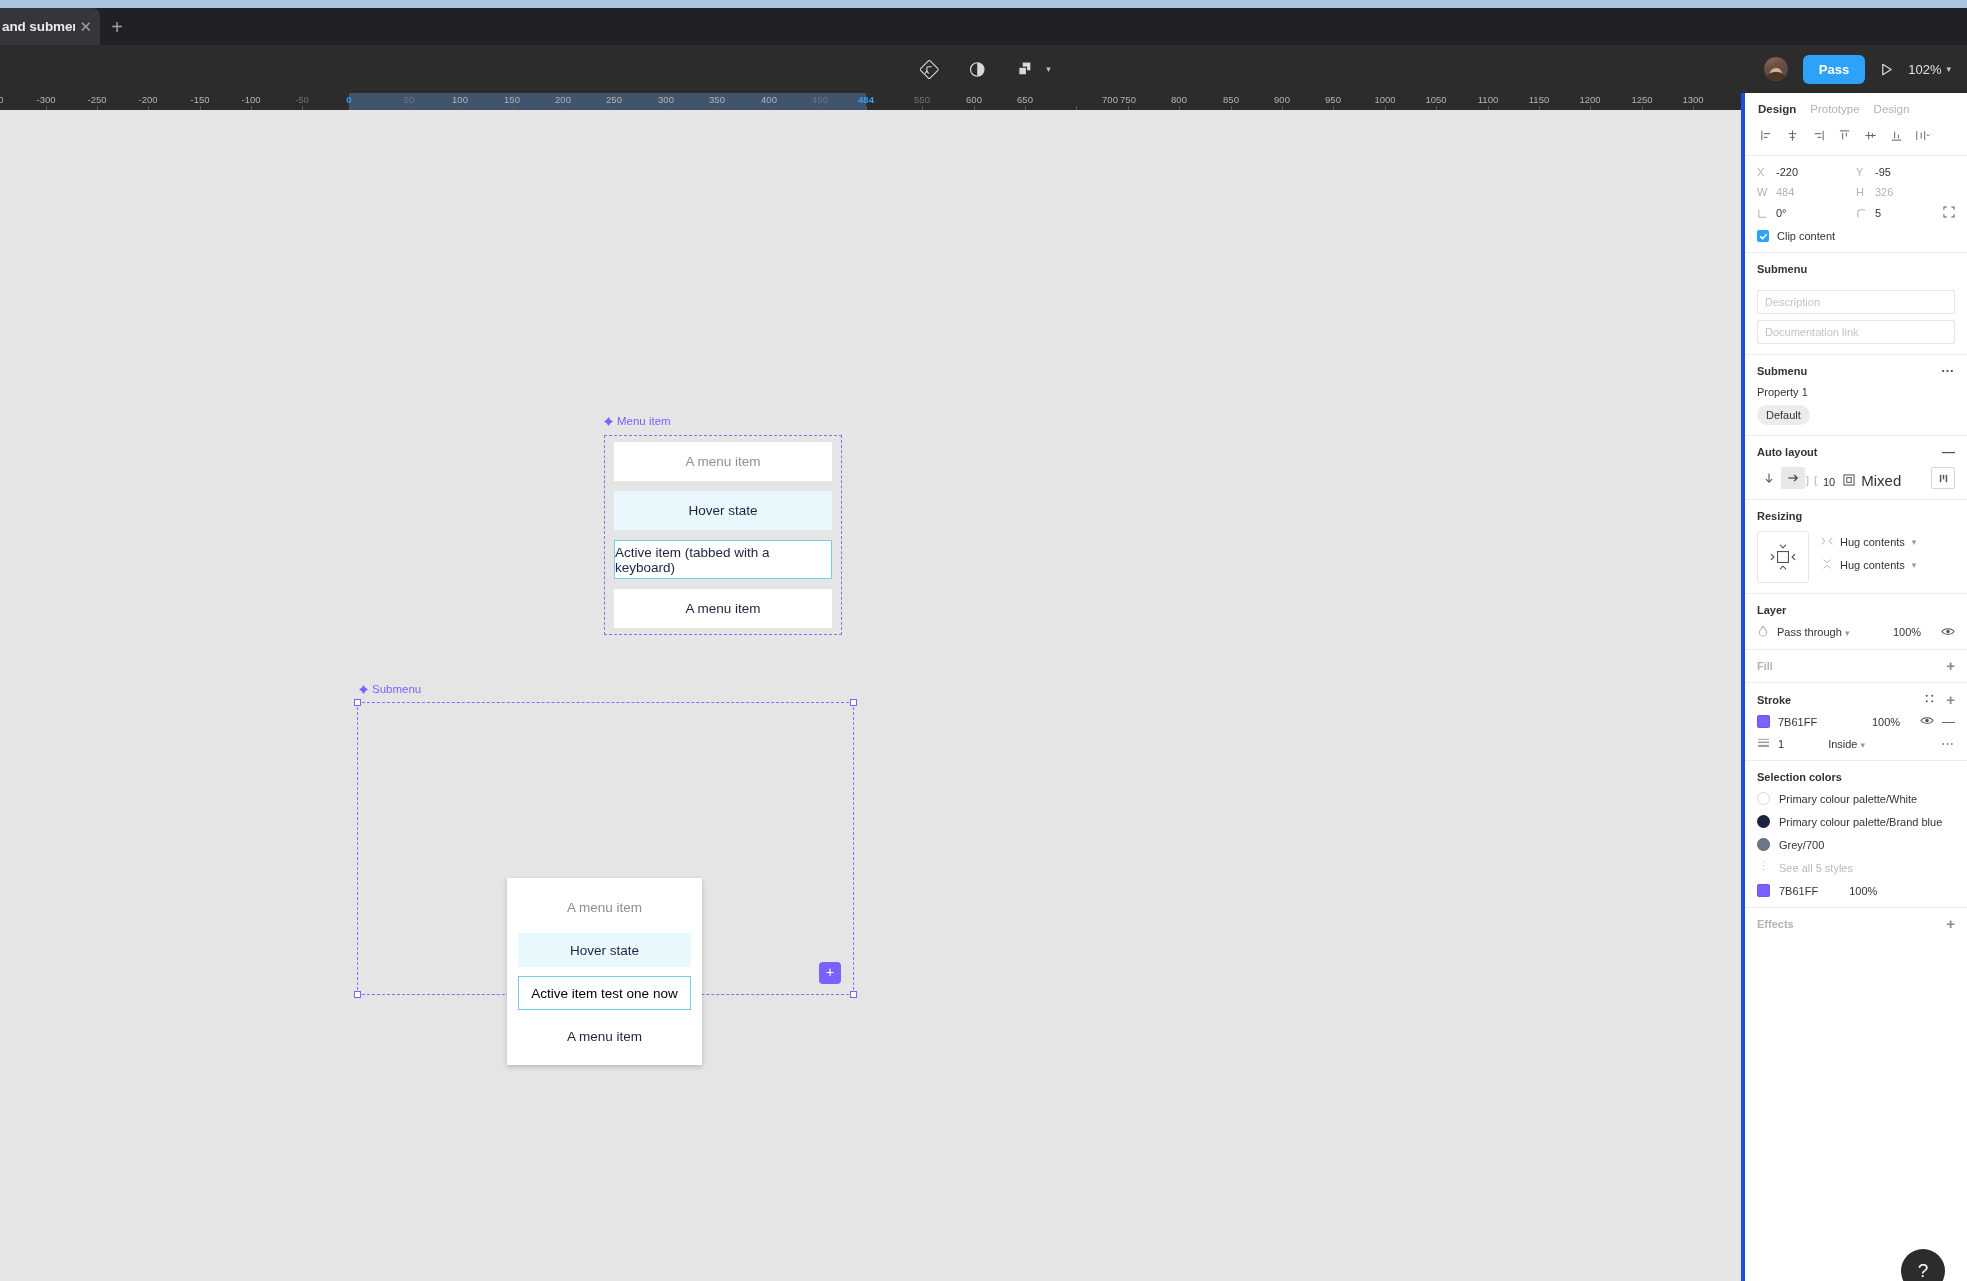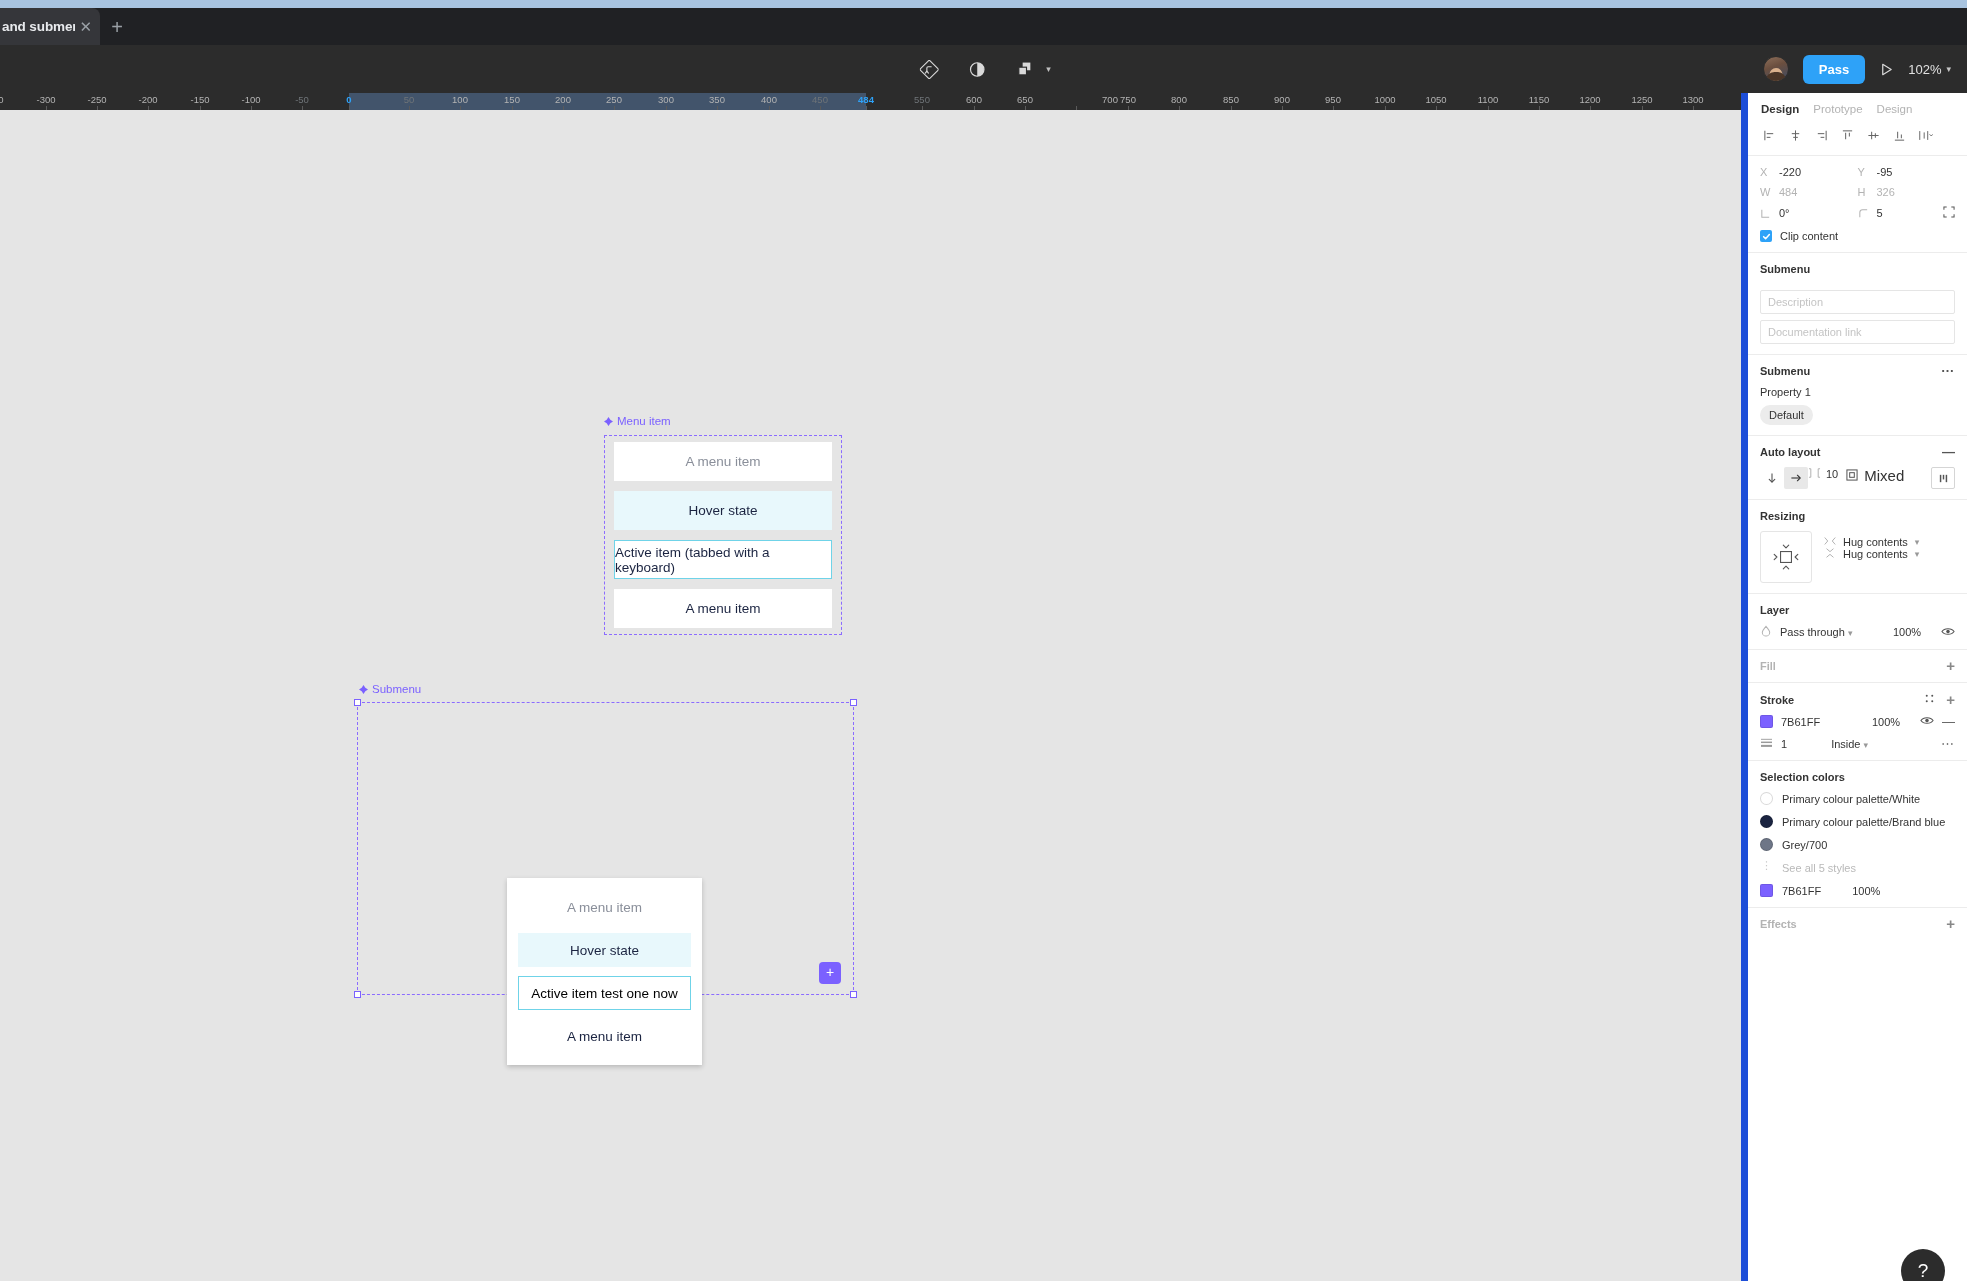--- a/index.html
+++ b/index.html
@@ -166,21 +166,21 @@
     font-size: 13.5px;
   }
   .sc-default { color:#8a8f9a; }
   .sc-default2 { color:#1b2441; }
   .sc-hover { background:#e8f8fc; color:#1b2441; margin: 0 11px; }
   .sc-active { border:1.4px solid #6fd3e8; color:#000000; margin: 0 11px; }
 
   
   .rpanel {
     position: absolute; right: 0; top: 93px; width: 226px; height: 1188px;
-    background: #fff; border-left: 7px solid #1d4ed8;
+    background: #fff; border-left: 4px solid #1d4ed8;
     overflow: hidden;
   }
   .rp-tabs {
     display: flex; align-items: center; gap: 14px;
     padding: 10px 13px 8px 13px;
     font-size: 11.5px;
   }
   .rp-tab { color:#b3b3b3; cursor:pointer; }
   .rp-tab.active { color:#333; font-weight:bold; }
 
@@ -227,35 +227,35 @@
   .dots { color:#555; font-size:13px; letter-spacing:1px; line-height:8px; cursor:pointer; }
   .plus { color:#888; font-size:15px; line-height:10px; cursor:pointer; }
   .minus { color:#555; font-size:13px; line-height:8px; cursor:pointer; }
 
   .prop-name { font-size:11px; color:#333; margin-bottom:7px; }
   .chip {
     display:inline-block; background:#ececec; color:#333; font-size:11px;
     padding:4px 9px; border-radius:10px; cursor:pointer;
   }
 
-  .al-row { display:flex; align-items:flex-start; }
+  .al-row { display:flex; align-items:flex-end; }
   .al-btn {
     width:24px; height:22px; display:flex; align-items:center; justify-content:center;
     border-radius:2px; cursor:pointer; color:#555; font-size:12px;
   }
   .al-btn.on { background:#e8e8e8; }
   .al-gap { display:flex; align-items:center; gap:5px; font-size:11px; color:#333; }
   .al-mixed { display:flex; align-items:center; gap:6px; font-size:15px; color:#333; }
 
   .resize-row { display:flex; align-items:flex-start; gap:12px; }
   .resize-box {
     width:52px; height:52px; border:1px solid #e5e5e5; border-radius:3px;
     display:flex; align-items:center; justify-content:center;
   }
-  .hug-col { display:flex; flex-direction:column; padding-top:5px; }
+  .hug-col { display:flex; flex-direction:column; gap:11px; padding-top:5px; }
   .hug { display:flex; align-items:center; gap:7px; font-size:11px; color:#333; cursor:pointer; }
 
   .row-line { display:flex; align-items:center; gap:8px; font-size:11px; color:#333; }
   .swatch { width:13px; height:13px; border-radius:2px; border:1px solid rgba(0,0,0,.1); }
   .circ { width:13px; height:13px; border-radius:50%; border:1px solid rgba(0,0,0,.15); }
   .grow { flex:1; }
   .pct { color:#333; font-size:11px; width:40px; }
 
   .eye { color:#555; }
   .sel-row { display:flex; align-items:center; gap:9px; font-size:11px; color:#333; margin-bottom:10px; }

